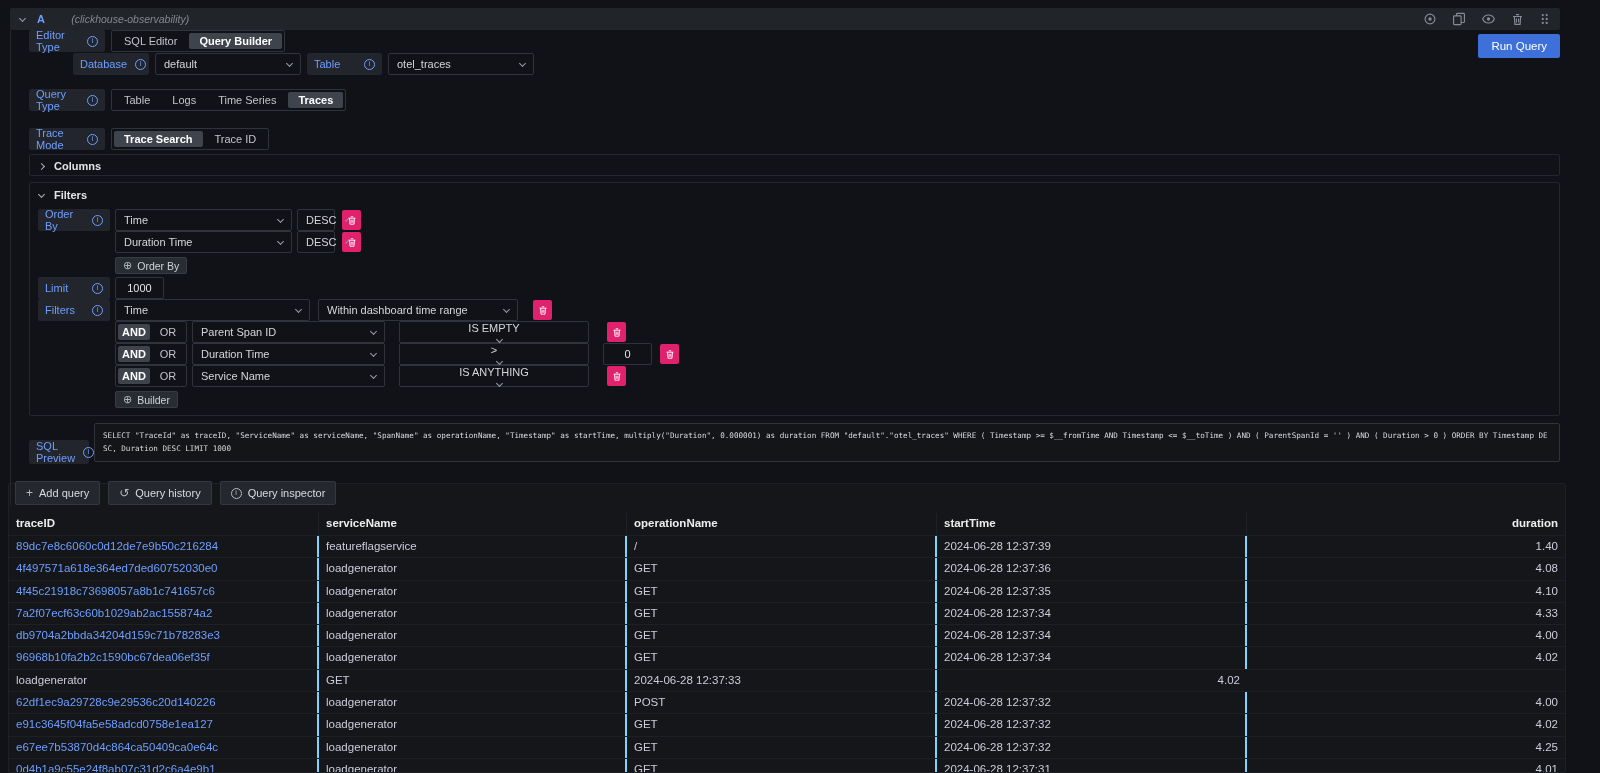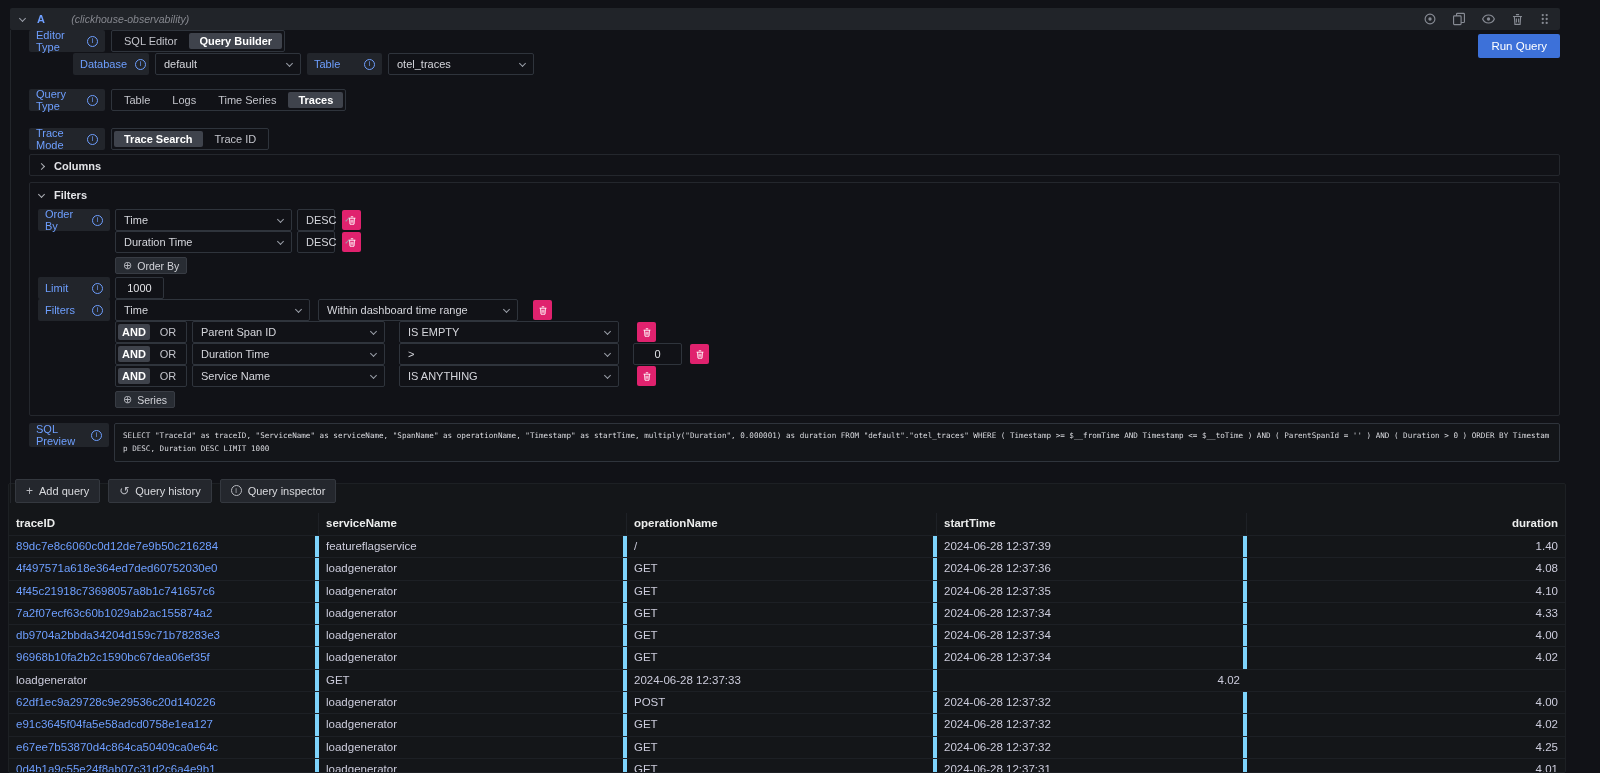--- a/index.html
+++ b/index.html
@@ -96,29 +96,29 @@
   .orow .tbtn { margin-left:7px; }
   .add-ob { margin:4px 0 3px 77px; }
   .r-limit { height:22px; }
   .r-timef { height:22px; }
   .w195 { width:195px; } .w200 { width:200px; margin-left:8px; }
   .r-timef .tbtn { margin-left:15px; }
   .crow { height:22px; margin-left:77px; }
   .bgrp { width:72px; }
   .bgrp .ropt { flex:1; justify-content:center; padding:0; }
   .w193 { width:193px; margin-left:5px; }
-  .w190 { width:220px; margin-left:14px; }
+  .w190 { width:190px; margin-left:14px;flex-direction:column; }
   .crow .tbtn.after-op { margin-left:18px; }
   .w128 { width:128px; margin-left:14px; }
   .crow .tbtn.after-val { margin-left:8px; }
   .add-f { margin:4px 0 0 77px; }
 
   
   .r-sql { display:flex; align-items:flex-start; margin-top:7px; }
-  .r-sql .lbl { width:80px; margin-right:5px; height:24px; }
+  .r-sql .lbl { width:60px; margin-right:5px; height:24px;margin-top:17px; }
   .sqlbox {
     flex:1; border:1px solid #2f343c; border-radius:2px; background:#131519;
     padding:5px 8px; min-height:36px;
   }
   .sqlbox code {
     font-family:"DejaVu Sans Mono","Liberation Mono",monospace;
     font-size:7.6px; line-height:1.75; color:#dadbe0;
     white-space:pre-wrap; word-break:break-all; display:block;
   }
 
@@ -141,21 +141,21 @@
   .thead, .trow { display:grid; grid-template-columns:310px 308px 310px 310px 1fr; }
   .thead { height:22px; }
   .hcell {
     font-weight:700; color:#eceded; font-size:11.5px; padding:0 7px;
     line-height:20px; border-right:1px solid #1e2126; cursor:pointer;
   }
   .hcell:last-child { border-right:none; text-align:right; }
   .trow { height:22.3px; border-top:1px solid #1d2025; }
   .tcell {
     font-size:11.5px; color:#ccccdc; padding:0 7px; line-height:21.3px;
-    border-right:4px solid #7dd3fc; overflow:hidden; white-space:nowrap;
+    border-right:2px solid #7dd3fc; overflow:hidden; white-space:nowrap;
   }
   .tcell:last-child { border-right:none; text-align:right; }
   .tcell.link { color:#6e9fff; cursor:pointer; }
 </style>
 </head>
 <body>
 
 <div class="editor-wrap">
 
   <div class="bar">
@@ -399,21 +399,21 @@
           </div>
           <button class="tbtn after-op">
             <svg width="10" height="11" viewBox="0 0 14 14">
                   <path d="M2.2 3.8h9.6M5.3 1.8h3.4M3.6 3.8l.6 8.4h5.6l.6-8.4M5.8 6v4.2M8.2 6v4.2" stroke="#fff" fill="none" stroke-width="1.3"></path>
                 </svg>
           </button>
         </div>
 
         <div><button class="addbtn add-f">
           <span class="plus">⊕</span>
-          <span>Series</span>
+          <span>Builder</span>
         </button></div>
 
       </div>
     </div>
 
     <div class="r-sql">
       <div class="lbl">
         <span>SQL Preview</span>
             <span class="info">i</span>
       </div>

